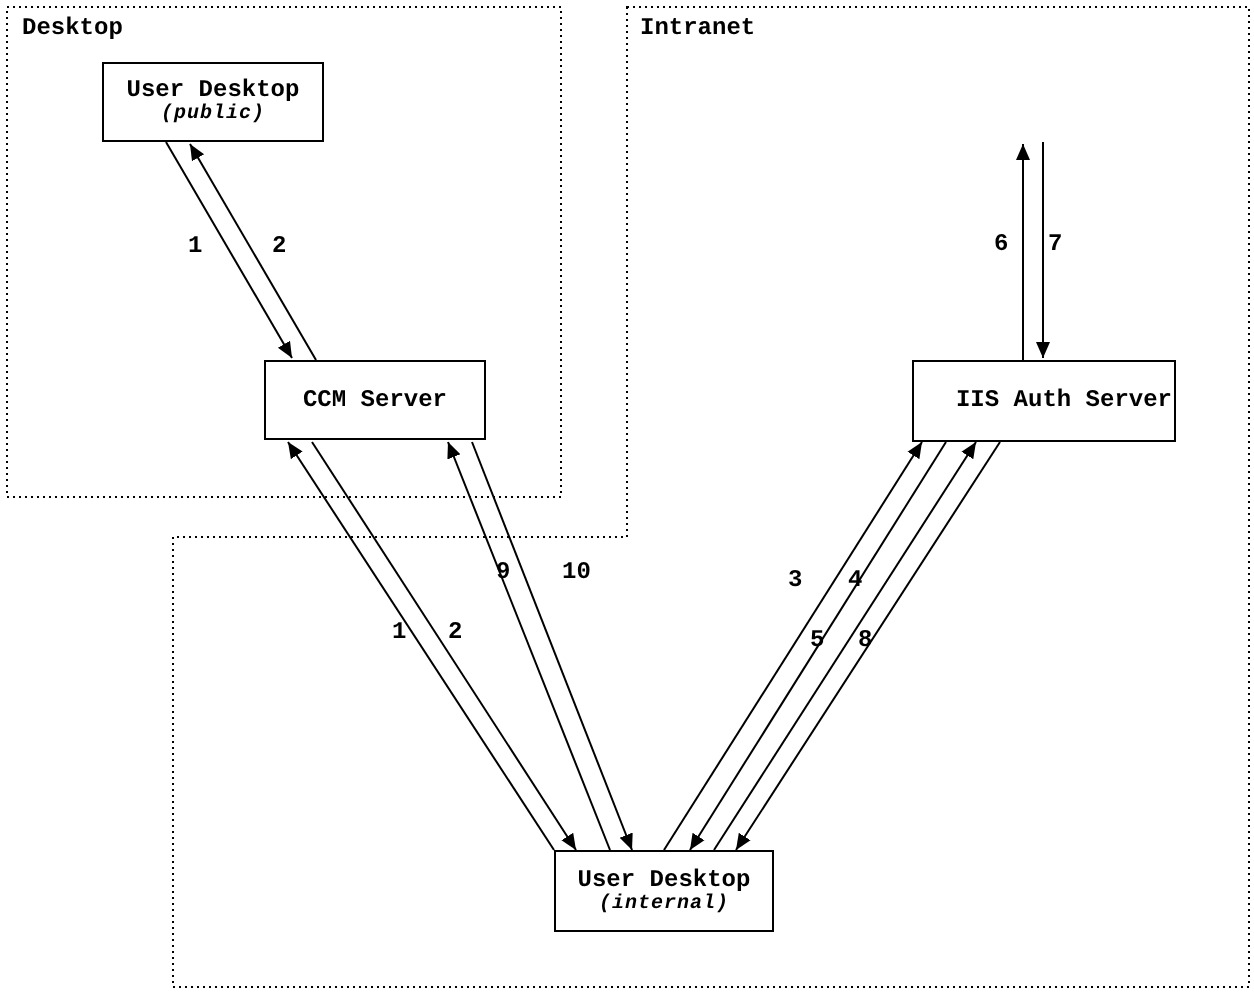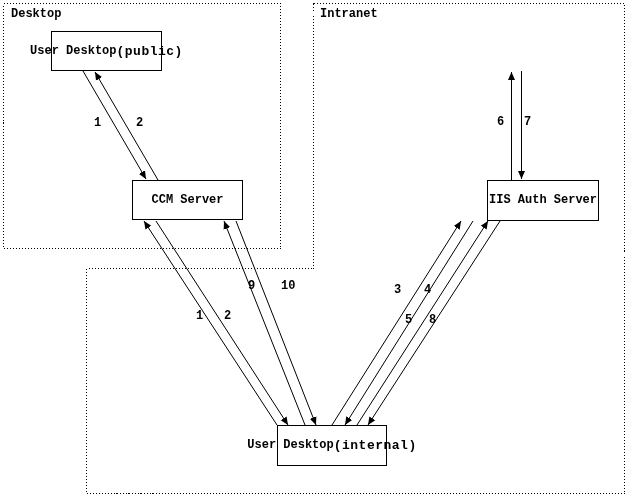--- a/index.html
+++ b/index.html
@@ -7,25 +7,25 @@
     position: relative; width: 627px; height: 497px; background: #ffffff;
     font-family: "Liberation Mono", "DejaVu Sans Mono", monospace; overflow: hidden;
   }
   #wires { position: absolute; left: 0; top: 0; z-index: 1; }
   .region-label {
     position: absolute; z-index: 2; font-size: 12px; font-weight: bold;
     color: #000; line-height: 13px; white-space: pre;
   }
   .node {
     position: absolute; z-index: 3; background: #ffffff; border: 1px solid #000000;
-    display: flex; align-items: center; justify-content: center;
+    display: flex; flex-direction: column; align-items: center; justify-content: center;
     color: #000;
   }
   .node .title { font-size: 12px; font-weight: bold; line-height: 13px; white-space: pre; }
-  .node .subtitle { font-size: 13px; font-weight: bold; line-height: 11px; letter-spacing: 0.5px; white-space: pre; }
+  .node .subtitle { font-size: 10px; font-weight: bold; line-height: 11px; letter-spacing: 0.5px; white-space: pre; font-style: italic; }
   .flow-label {
     position: absolute; z-index: 2; font-size: 12px; font-weight: bold;
     color: #000; line-height: 13px; white-space: pre;
   }
 </style>
 </head>
 <body>
 
 <div id="diagram">
 
@@ -58,21 +58,21 @@
   <div class="node" style="left:51px; top:31px; width:109px; height:38px;">
     <div class="title">User Desktop</div>
     <div class="subtitle">(public)</div>
   </div>
 
   <div class="node" style="left:132px; top:180px; width:109px; height:38px;">
     <div class="title">CCM Server</div>
   </div>
 
 
-  <div class="node" style="left:487px; top:180px; width:110px; height:39px;">
+  <div class="node" style="left:456px; top:180px; width:110px; height:39px;padding-left:20px;">
     <div class="title">IIS Auth Server</div>
   </div>
 
   <div class="node" style="left:277px; top:425px; width:108px; height:39px;">
     <div class="title">User Desktop</div>
     <div class="subtitle">(internal)</div>
   </div>
 
 <div class="flow-label" style="left: 94px; top: 117px;">1</div>
     <div class="flow-label" style="left: 136px; top: 117px;">2</div>

